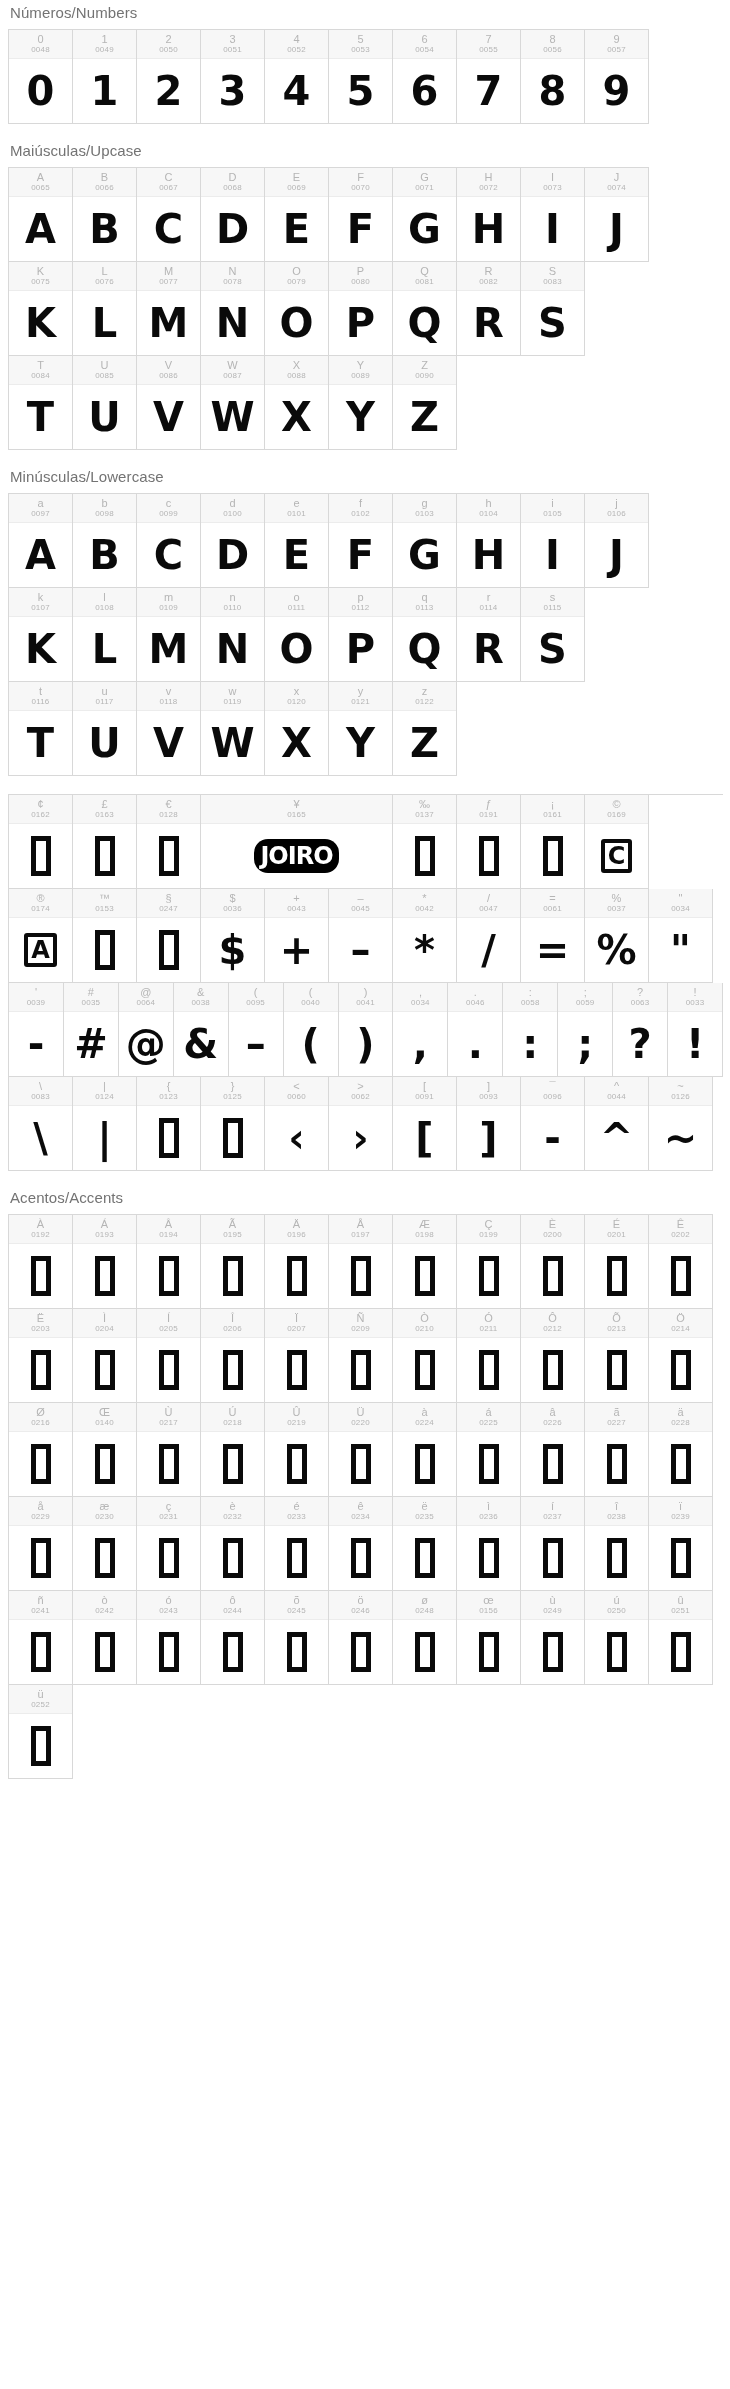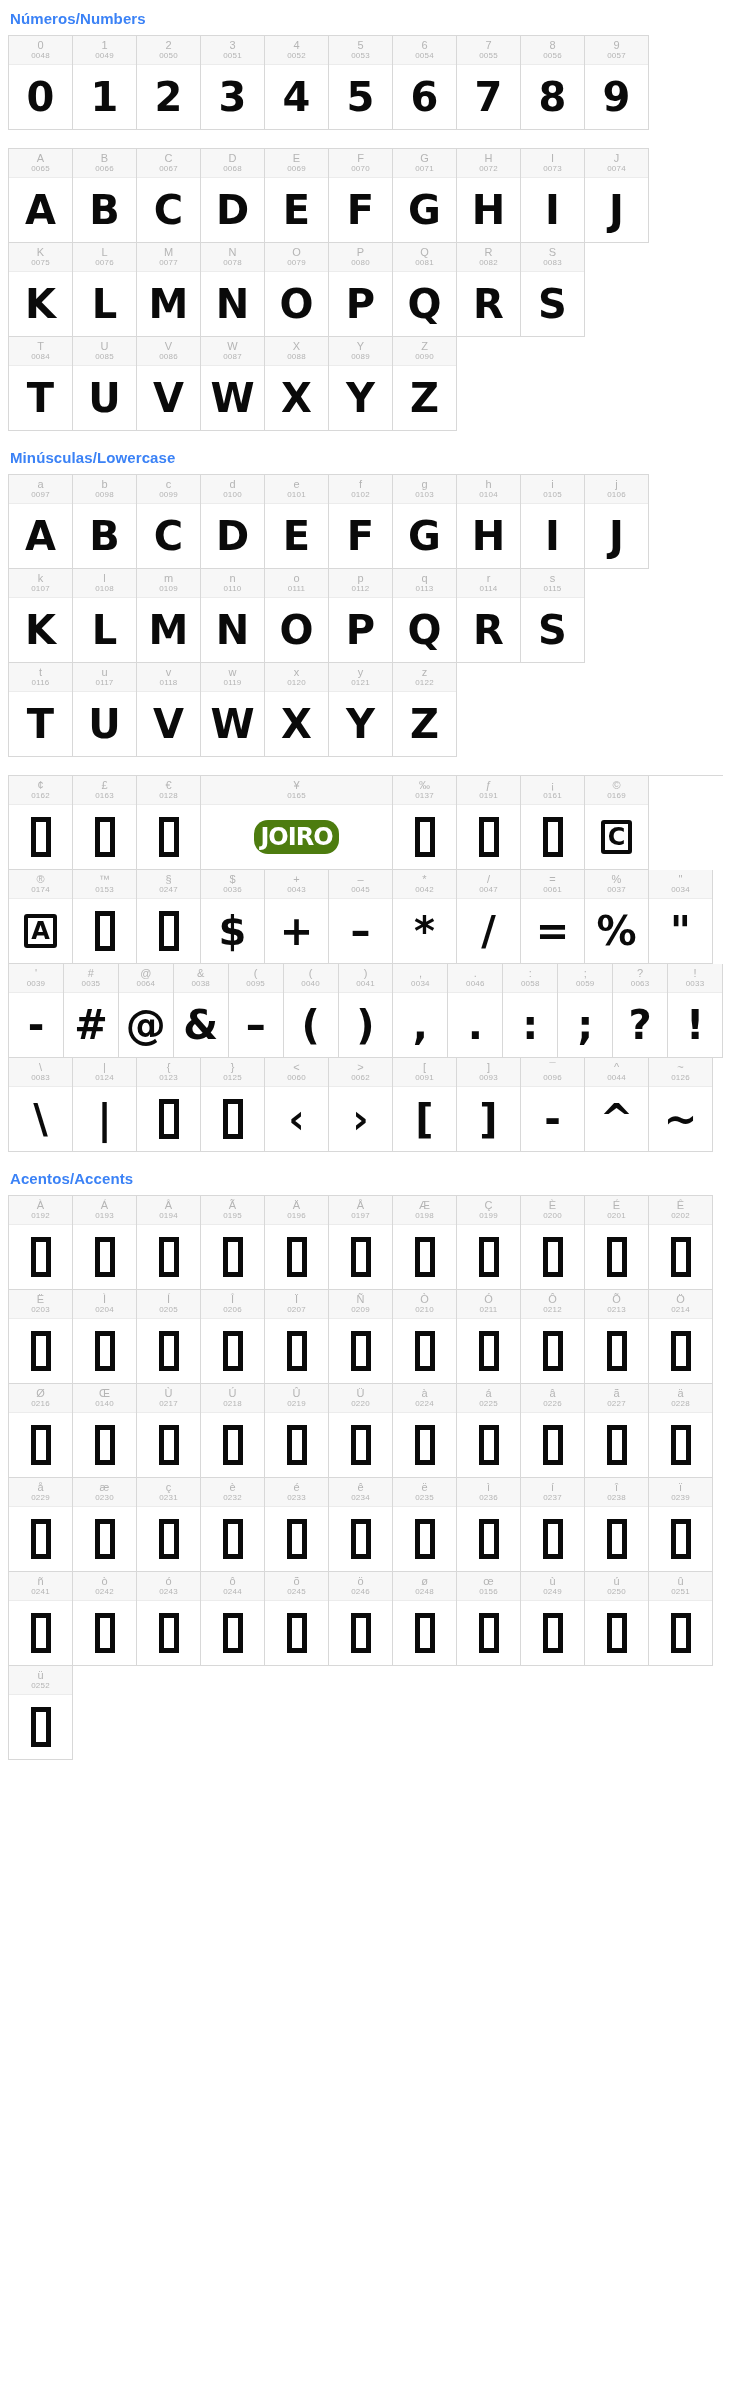--- a/index.html
+++ b/index.html
@@ -16,23 +16,23 @@
     width: 730px;
     padding: 0 0 20px 0;
     box-sizing: border-box;
   }
   .section {
     margin: 0 0 18px 0;
     padding: 0 8px 0 8px;
   }
   .section-title {
     font-size: 15px;
-    color: #3b82f6;
-    margin: 10px 0 8px 2px;
-    font-weight: bold;
+    color: #737373;
+    margin: 4px 0 8px 2px;
+    font-weight: normal;
     letter-spacing: 0.1px;
   }
   .grid {
     border-left: 1px solid #d8d8d8;
     border-top: 1px solid #d8d8d8;
     display: inline-block;
     background: #ffffff;
     max-width: 714px;
   }
   .row {
@@ -80,21 +80,21 @@
     overflow: hidden;
   }
   .glyph-tofu {
     display: inline-block;
     width: 20px;
     height: 40px;
     border: 5px solid #0a0a0a;
     box-sizing: border-box;
   }
   .joiro {
-    background: #4d7c0f;
+    background: #000000;
     color: #ffffff;
     font-size: 24px;
     font-weight: bold;
     padding: 3px 6px;
     border-radius: 14px;
     letter-spacing: -1px;
     font-family: "DejaVu Sans", sans-serif;
   }
   .boxed {
     border: 4px solid #0a0a0a;
@@ -175,21 +175,21 @@
               <div class="cell-glyph">8</div>
             </div>
             <div class="cell">
               <div class="cell-head">
                 <div class="cell-char">9</div>
                 <div class="cell-code">0057</div>
               </div>
               <div class="cell-glyph">9</div>
             </div>
           </div></div></div>
-      <div class="section"><div class="grid"><div class="row">
+      <div class="section"><div class="section-title">Maiúsculas/Upcase</div><div class="grid"><div class="row">
             <div class="cell">
               <div class="cell-head">
                 <div class="cell-char">A</div>
                 <div class="cell-code">0065</div>
               </div>
               <div class="cell-glyph">A</div>
             </div>
             <div class="cell">
               <div class="cell-head">
                 <div class="cell-char">B</div>

